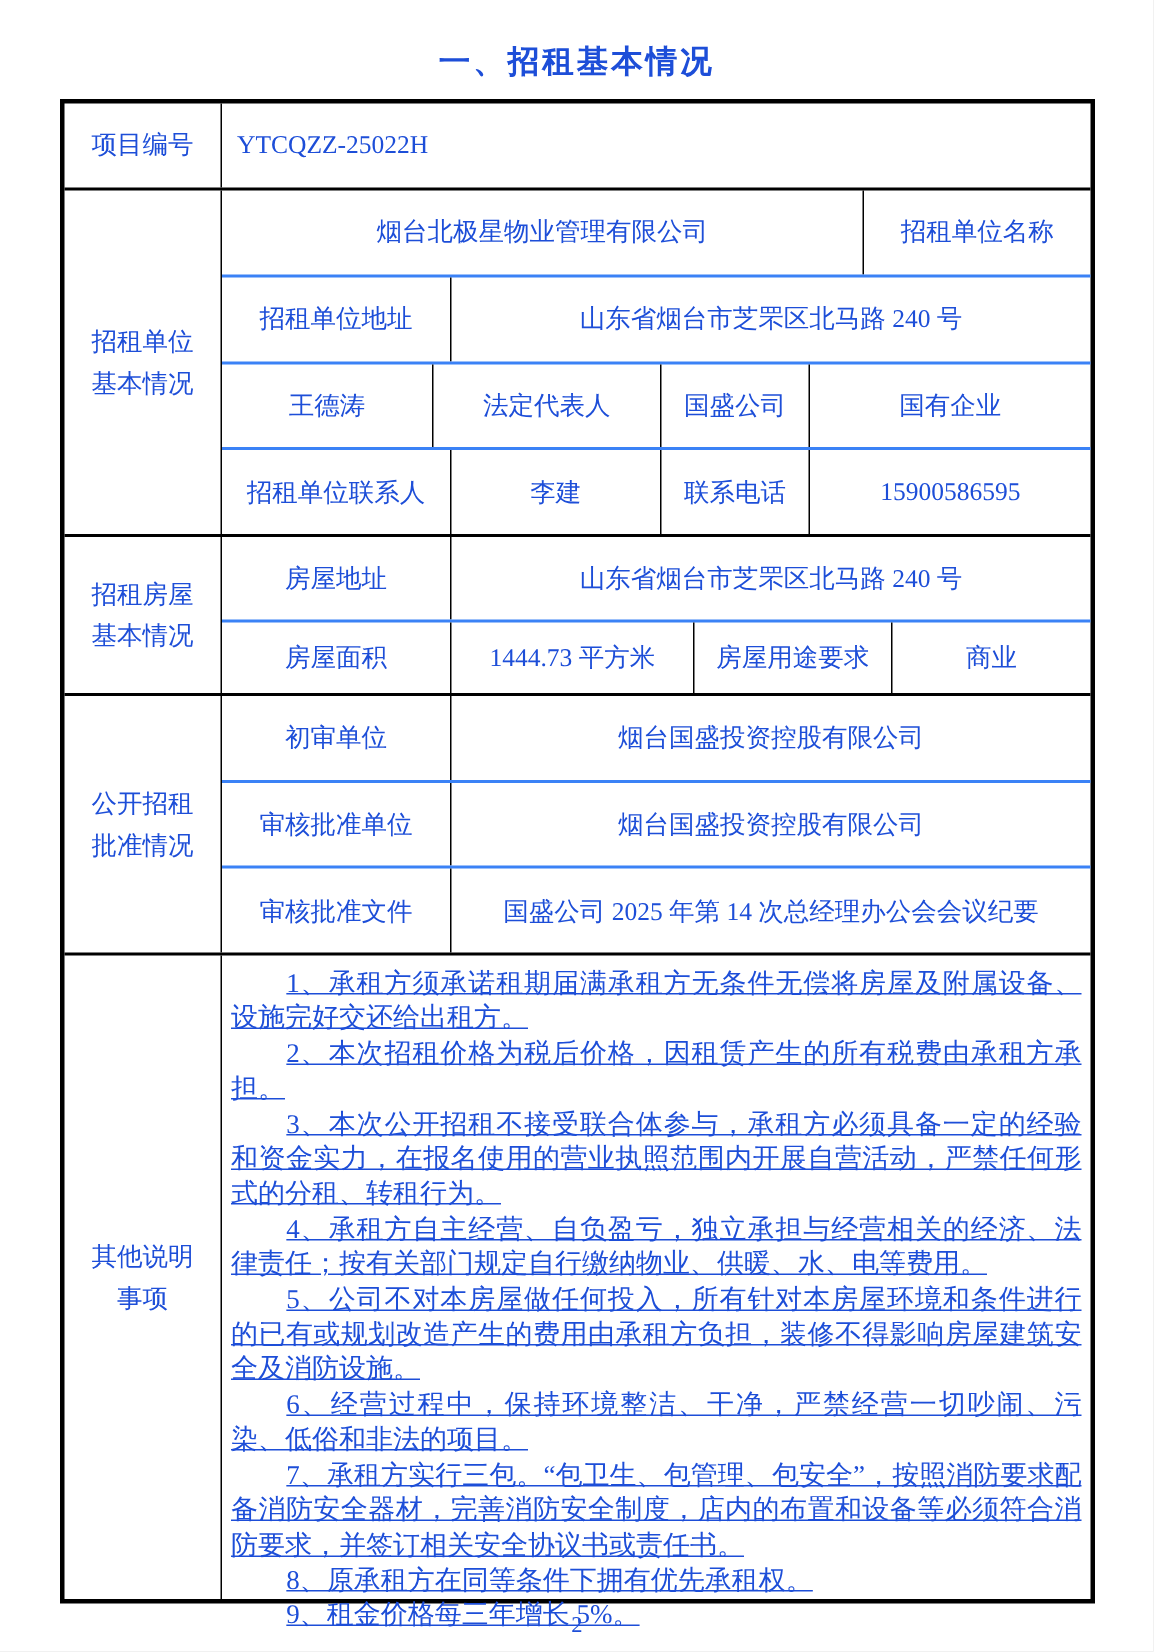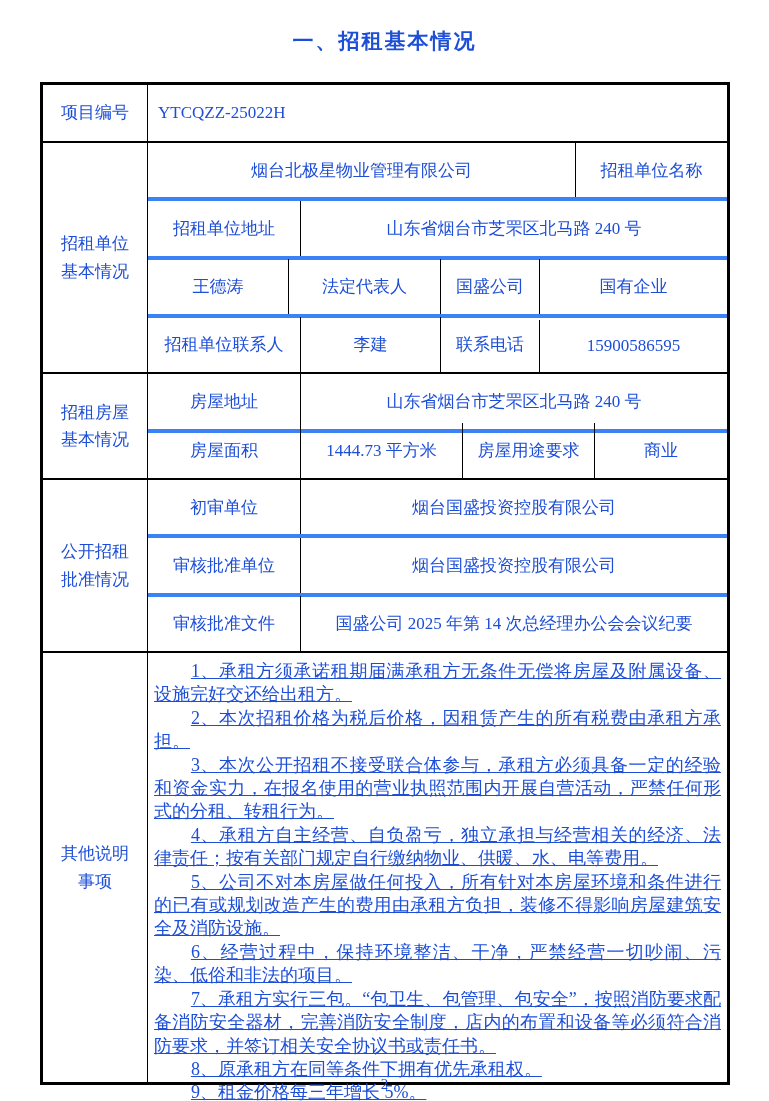--- a/index.html
+++ b/index.html
@@ -6,38 +6,38 @@
   .page {
     width:769px; height:1101px; background:#ffffff; position:relative;
     margin:0 auto; font-family:"Liberation Serif","DejaVu Serif",serif; color:#1d4ed8;
     overflow:hidden;
   }
   .doc-title {
     position:absolute; top:27px; left:0; width:100%;
     text-align:center; font-size:21px; font-weight:bold; letter-spacing:2px;
   }
   .rent-table {
-    position:absolute; left:40px; top:82px; width:690px; height:1003px;
+    position:absolute; left:40px; top:66px; width:690px; height:1003px;
     border:3px solid #000; box-sizing:border-box;
     display:flex; flex-direction:column;
   }
   .band { display:flex; flex-direction:row; min-height:0; }
   .band + .band { border-top:2px solid #000; }
   .band-label {
     flex:0 0 105px; width:105px; box-sizing:border-box;
     display:flex; align-items:center; justify-content:center;
     text-align:center; border-right:1px solid #000;
     font-size:17px; line-height:1.6; white-space:pre-line;
   }
   .band-content { flex:1; display:flex; flex-direction:column; min-width:0; }
   .trow { display:flex; flex:1; min-height:0; }
-  .trow + .trow { border-top:4px solid #3b82f6;align-items:flex-end; }
+  .trow + .trow { border-top:2px solid #3b82f6; }
   .cell {
     display:flex; align-items:center; justify-content:center;
-    font-size:17px; box-sizing:border-box; padding:16px 4px; text-align:center;
+    font-size:17px; box-sizing:border-box; padding:4px 4px; text-align:center;
   }
   .cell + .cell { border-left:1px solid #000; }
   .cell.flabel { flex:0 0 152px; }
   .cell.value  { flex:1 1 auto; }
   .cell.v140   { flex:0 0 140px; }
   .cell.l99    { flex:0 0 99px; }
   .cell.v162   { flex:0 0 162px; }
   .cell.l132   { flex:0 0 132px; }
   .band-project { flex:0 0 56px; }
   .band-project .cell.value { justify-content:flex-start; padding-left:10px; text-align:left; }

